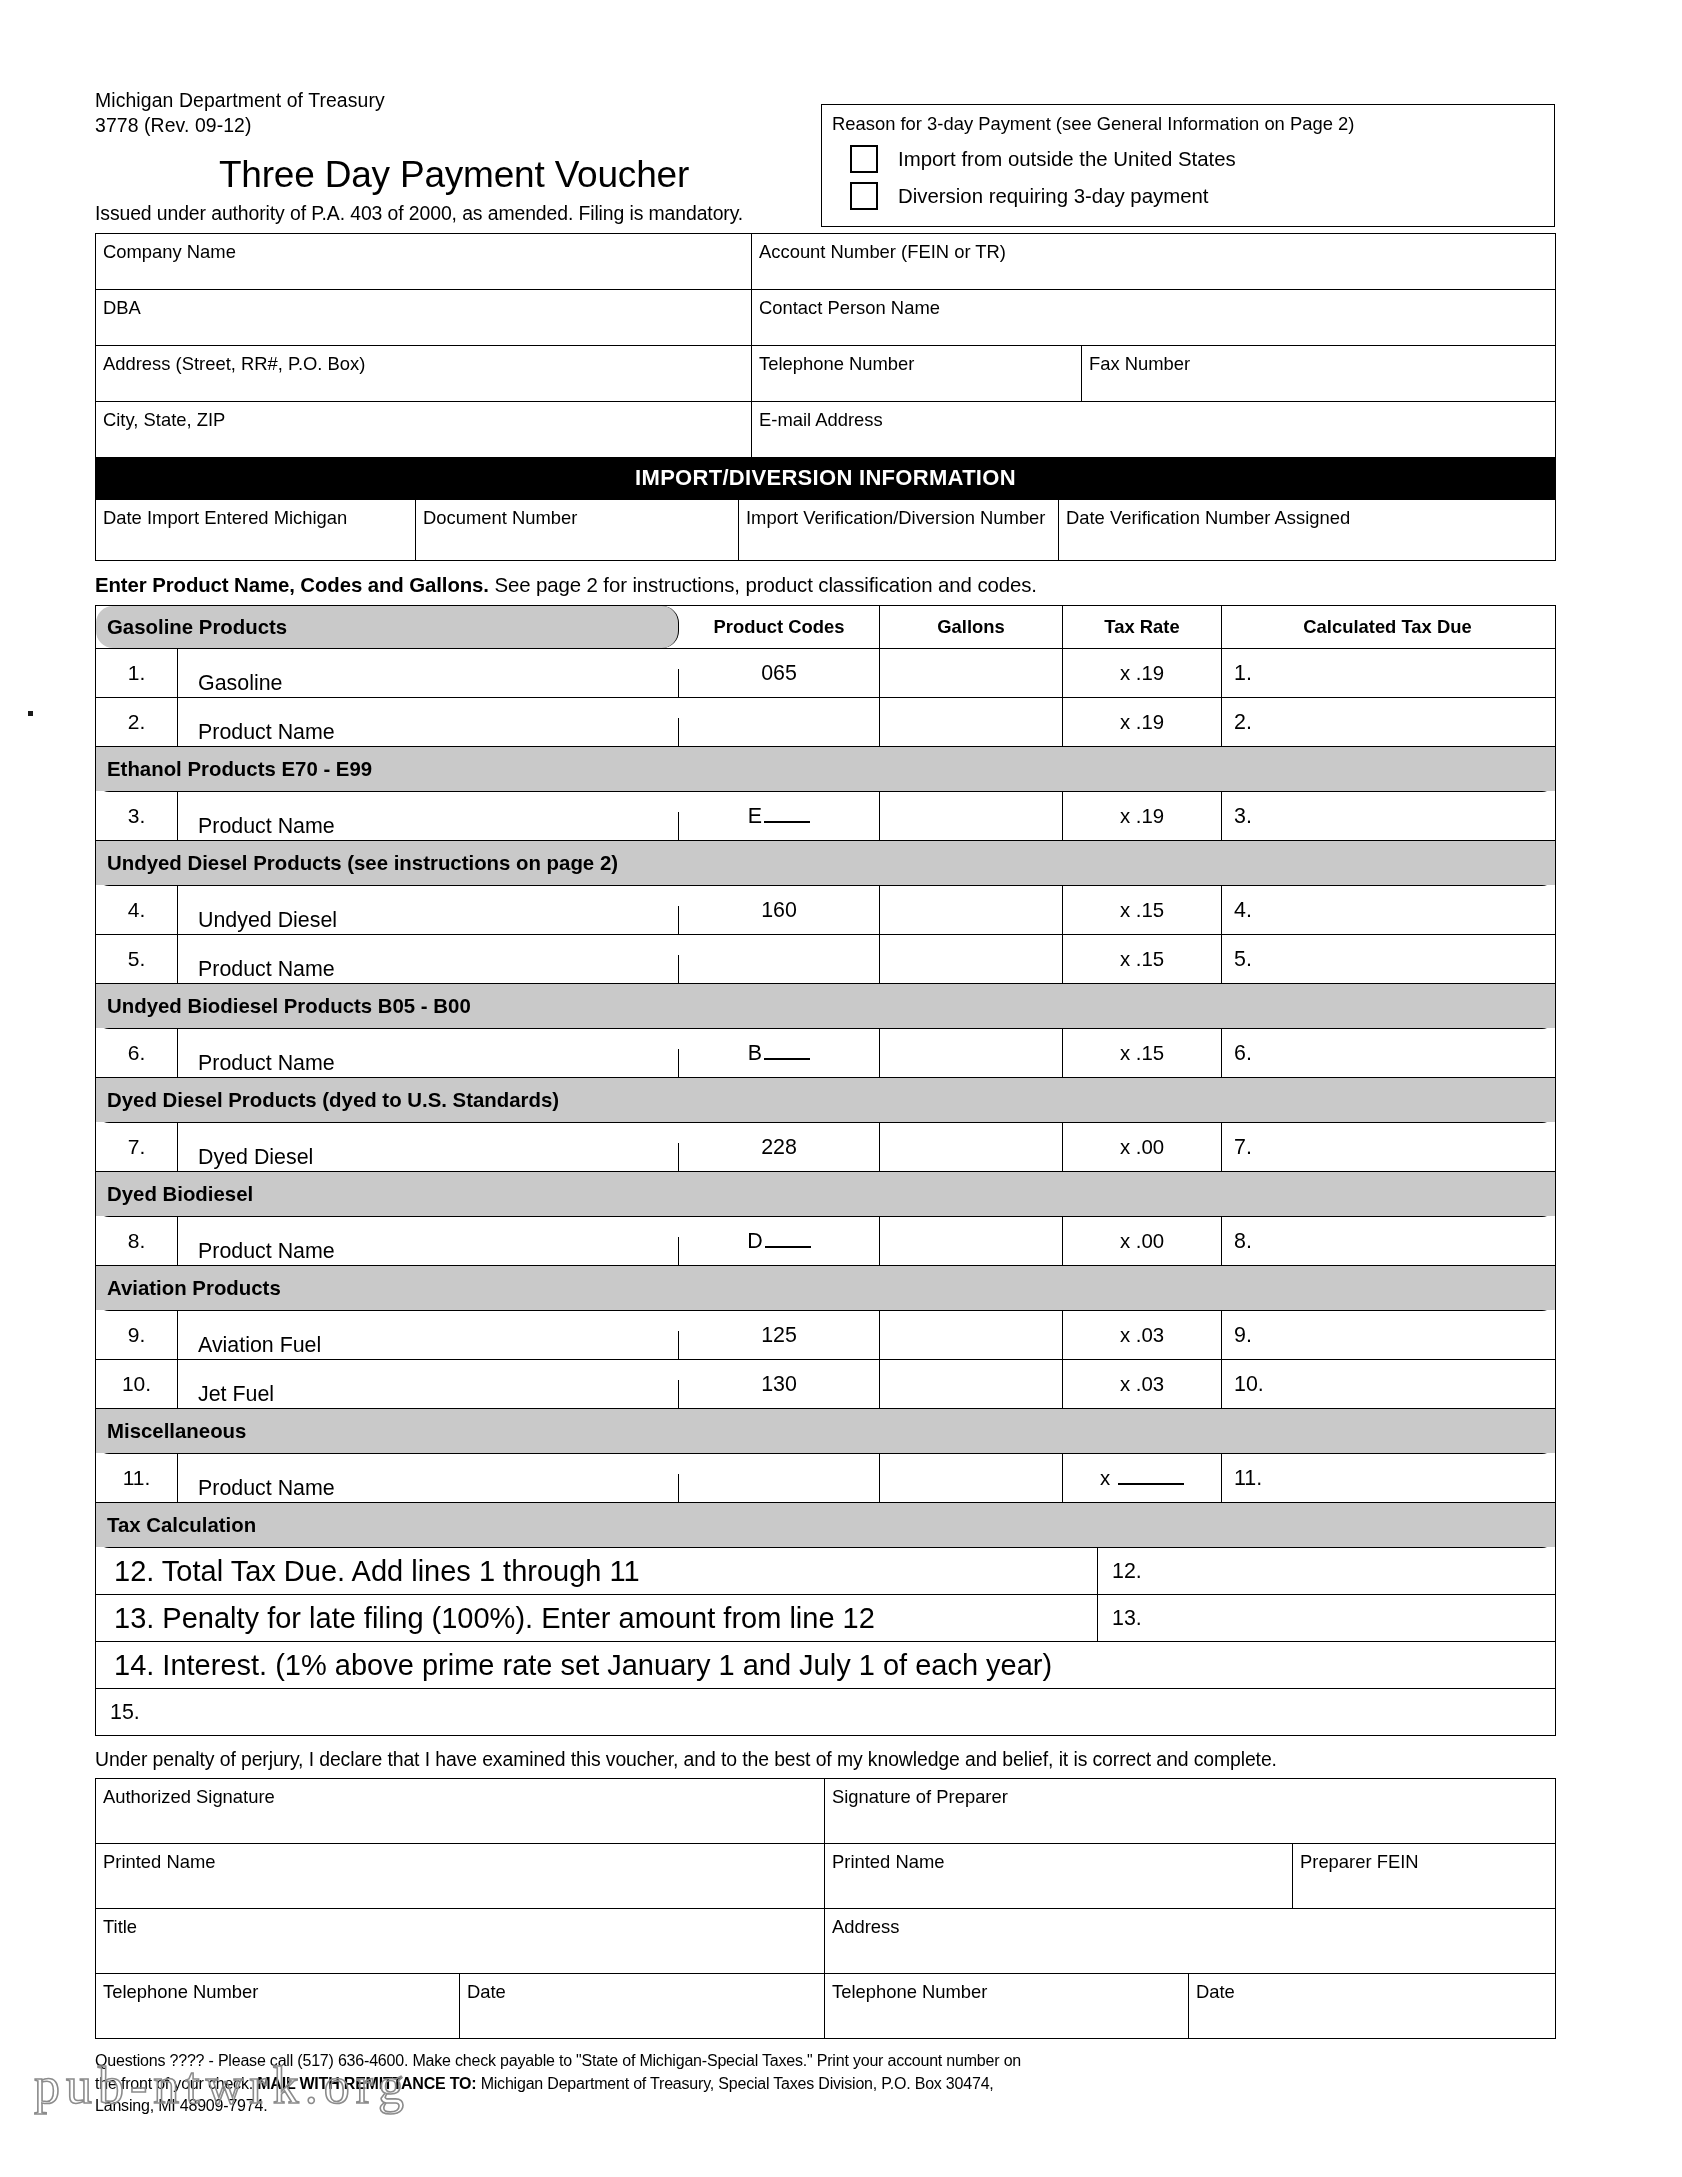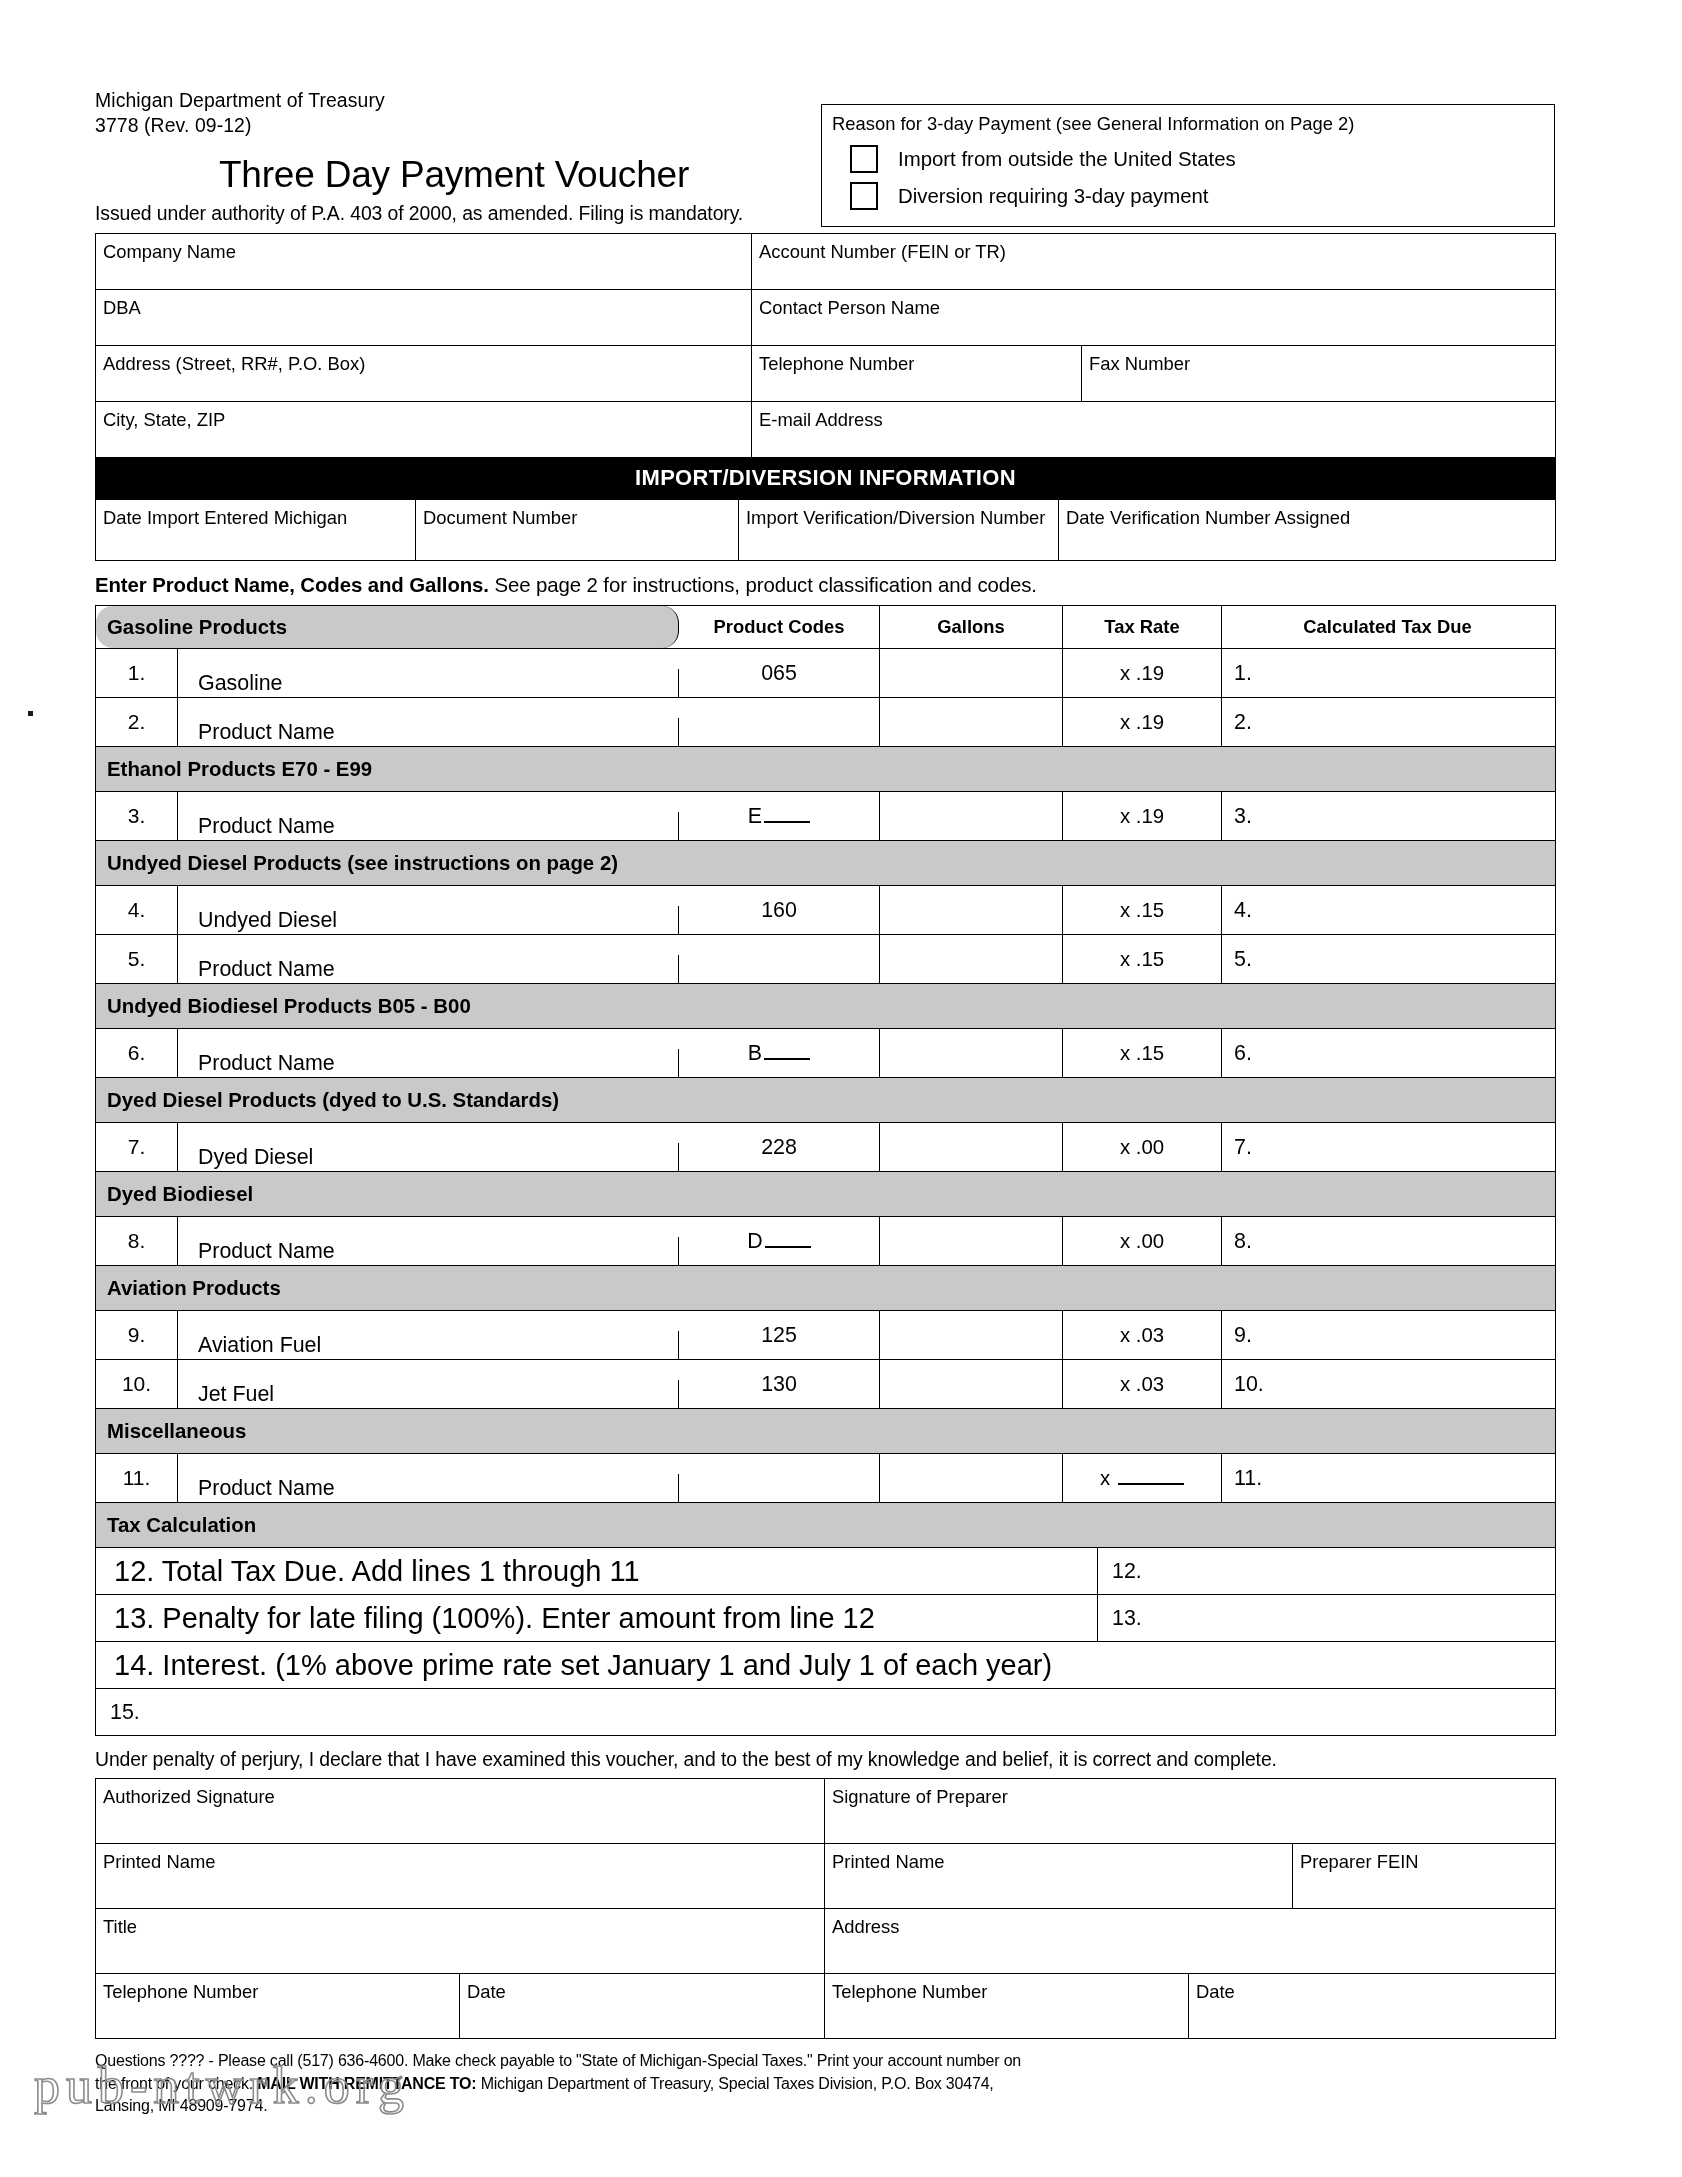--- a/index.html
+++ b/index.html
@@ -162,21 +162,21 @@
     font-weight: bold;
     justify-content: center;
     height: 42px;
   }
   .sec-title {
     font-size: 20.4px;
     font-weight: bold;
     padding-left: 11px;
     background: #c9c9c9;
   }
-  .grayband { background: #7dd3fc; }
+  .grayband { background: #7dd3fc; border-radius: 13px; }
 
   .rowh { height: 48px; }
   .secbandrow { height: 44px; }
 
   .numcell { justify-content: center; font-size: 21px; }
   .namecell { padding-left: 20px; font-size: 21.4px; margin-top: 20px; }
   .codecell { justify-content: center; font-size: 21.4px; }
   .ratecell { justify-content: center; font-size: 20.4px; }
   .duecell  { padding-left: 12px; font-size: 21.4px; }
 

